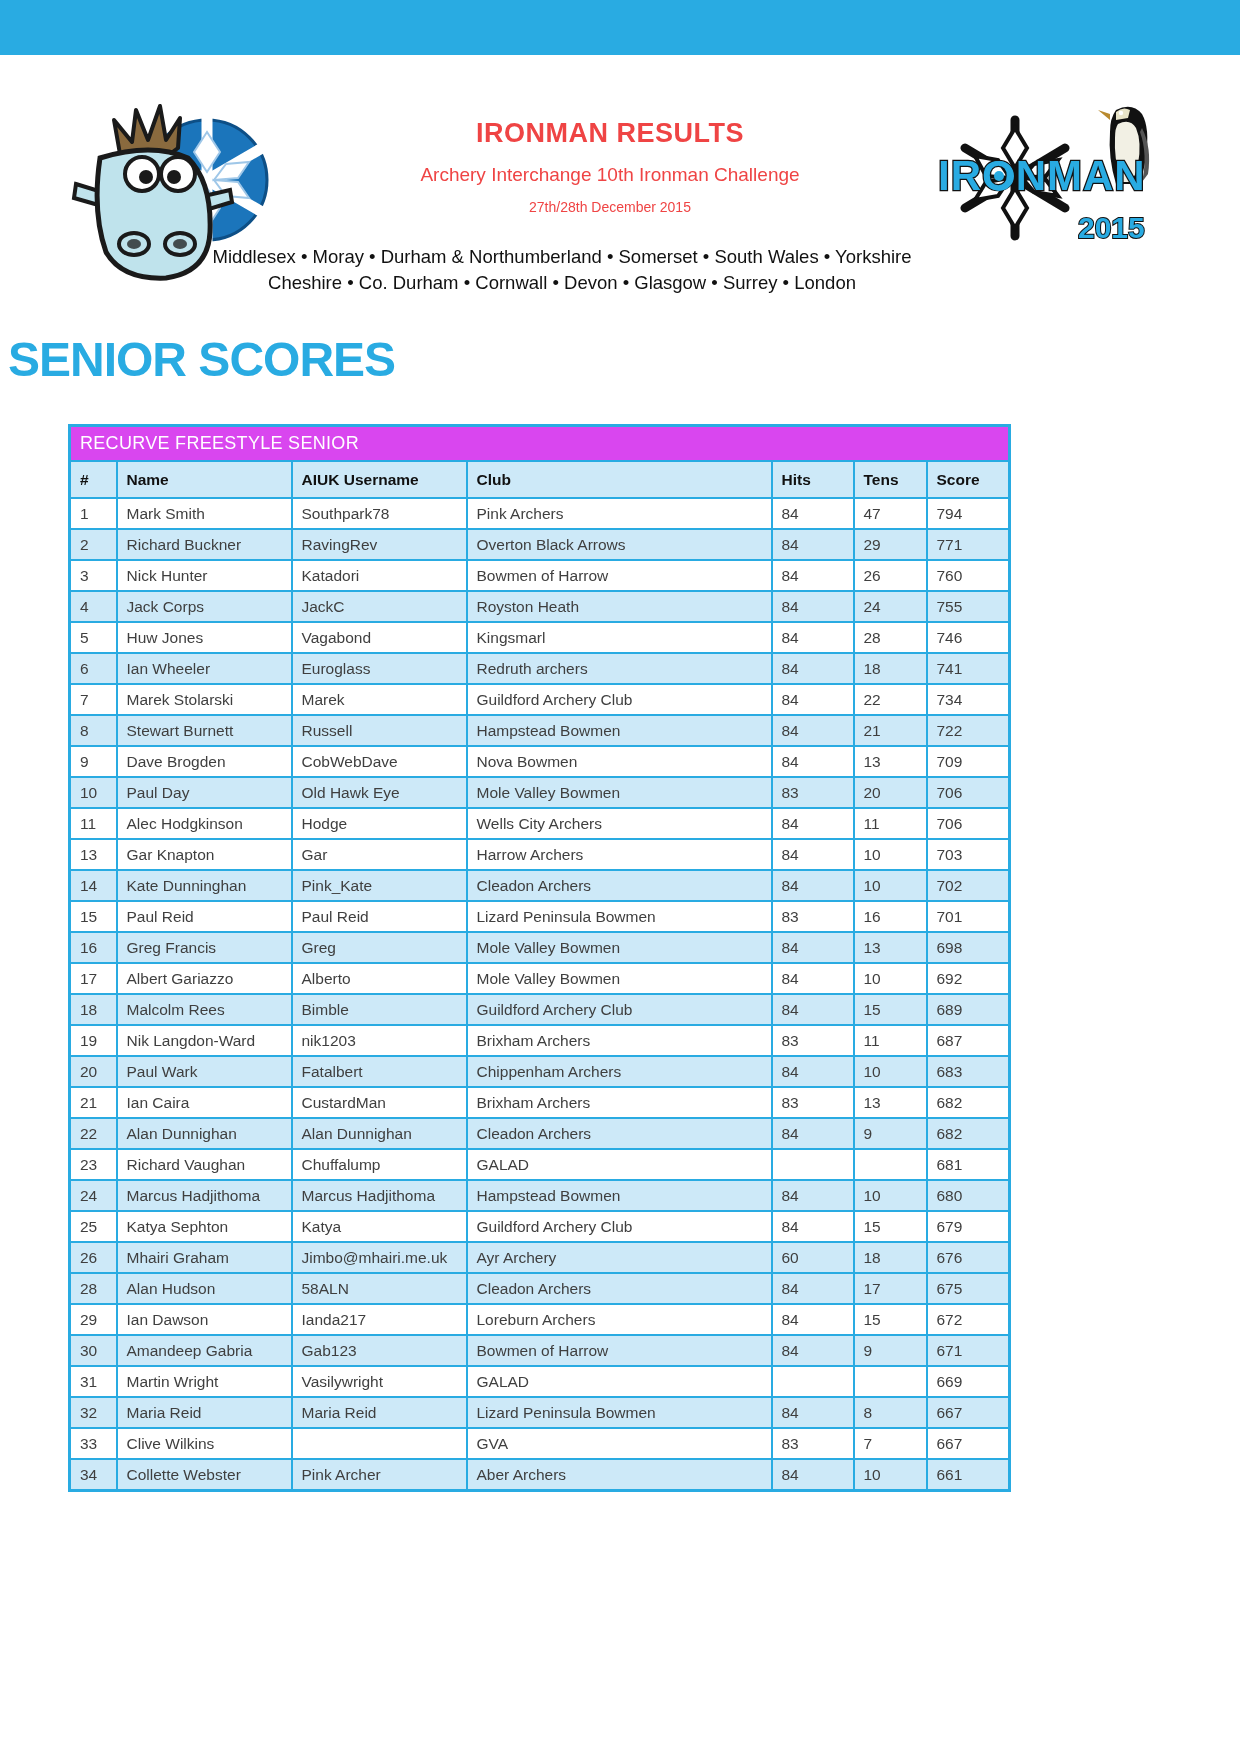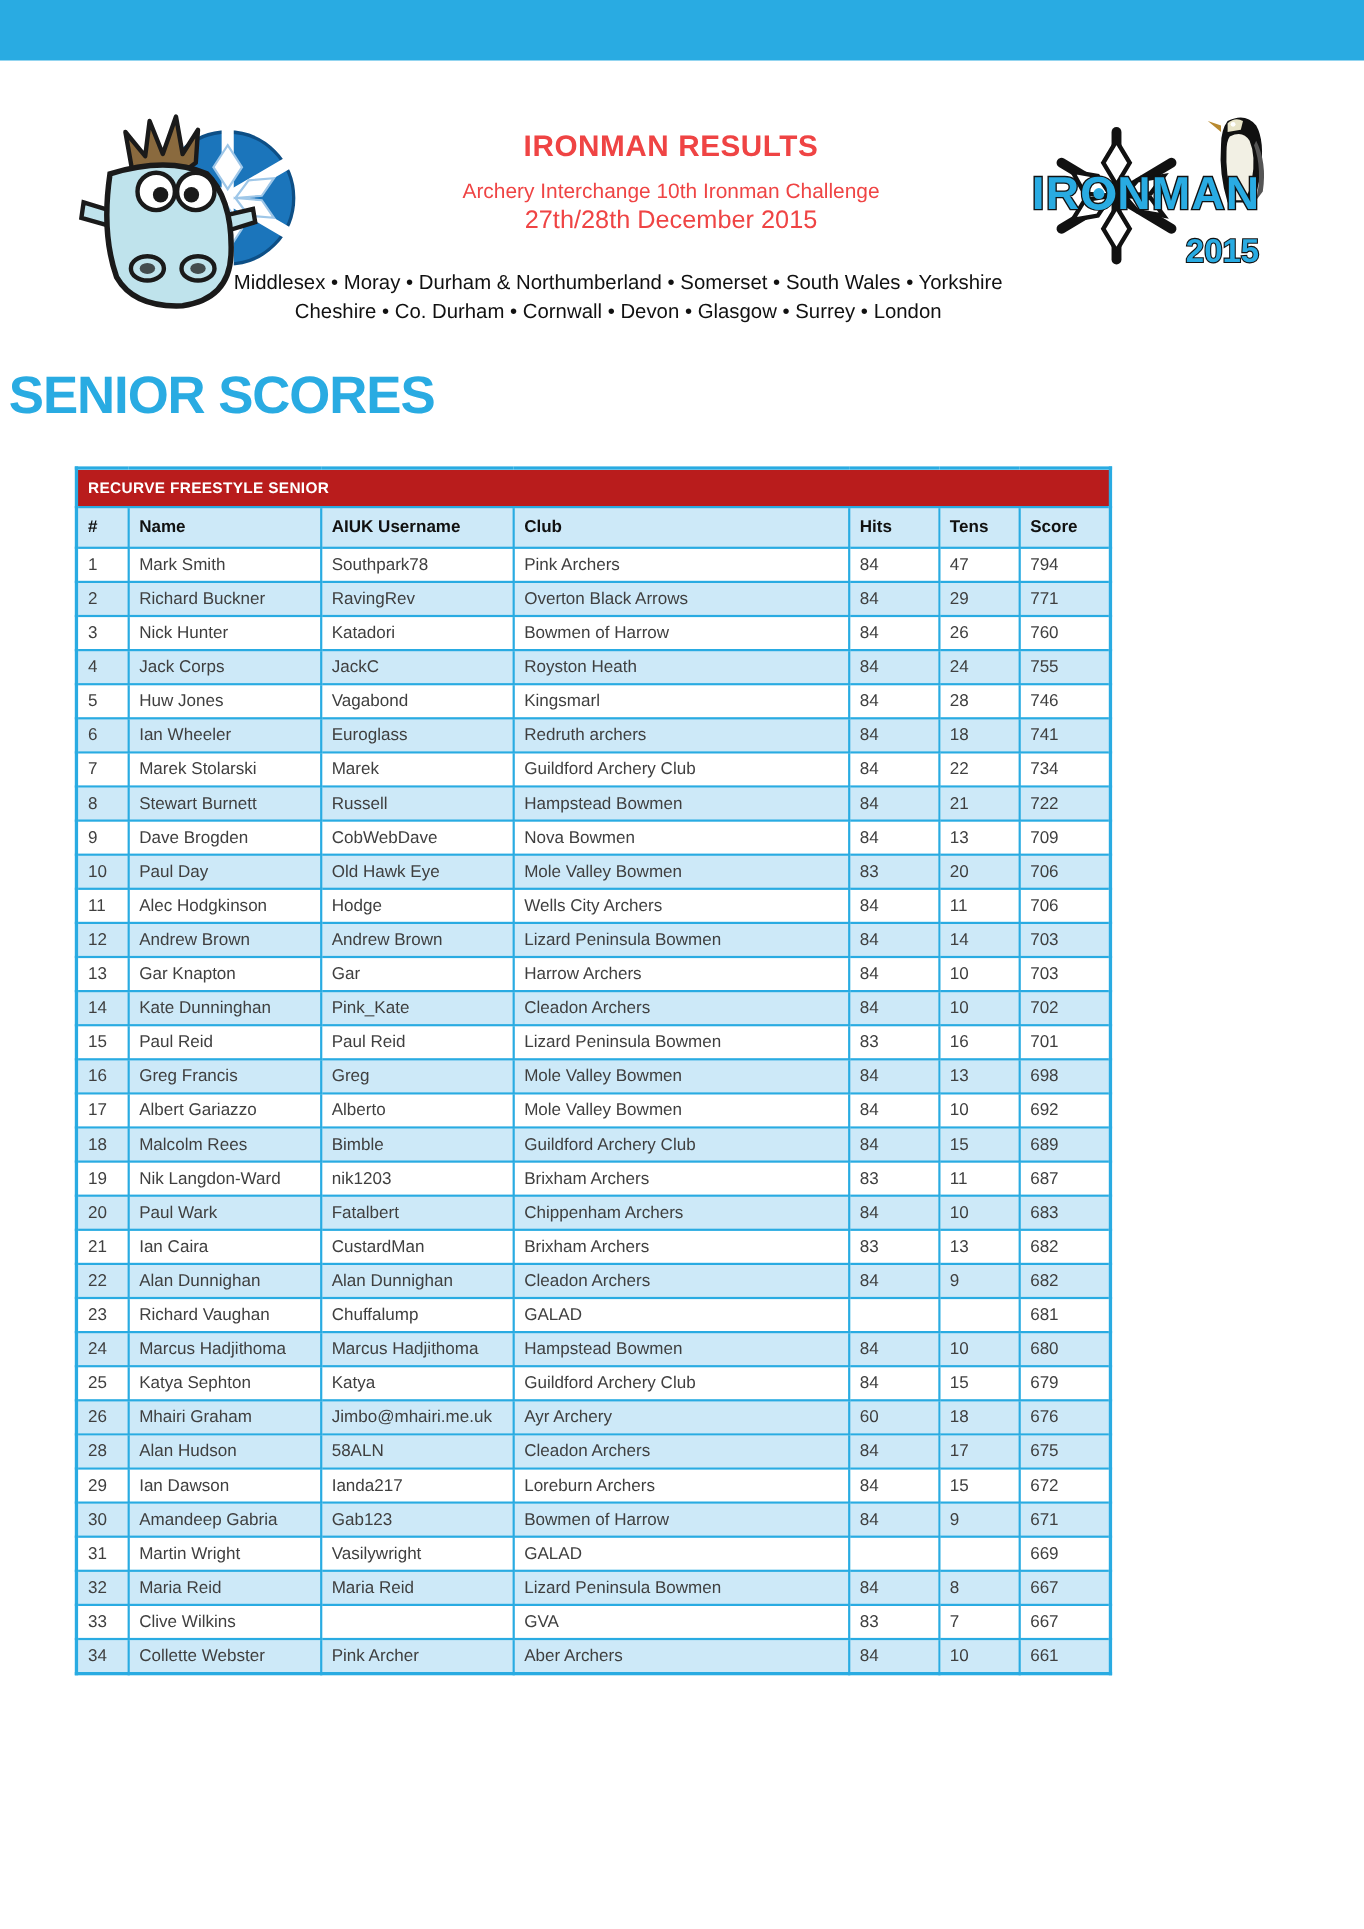--- a/index.html
+++ b/index.html
@@ -6,33 +6,33 @@
   body{
     width:1240px;height:1754px;background:#ffffff;position:relative;
     font-family:"Liberation Sans", sans-serif;color:#333;overflow:hidden;
   }
   .topbar{position:absolute;left:0;top:0;width:1240px;height:55px;background:#29ABE2;}
   .logo-left{position:absolute;left:62px;top:92px;width:220px;height:195px;}
   .logo-right{position:absolute;left:920px;top:98px;width:255px;height:155px;}
   .head-text{position:absolute;left:300px;top:118px;width:620px;text-align:center;color:#ef4444;}
   .head-title{font-size:27px;font-weight:bold;letter-spacing:.5px;}
   .head-sub{font-size:19px;margin-top:15px;}
-  .head-date{font-size:23px;}
+  .head-date{font-size:14px;margin-top:13px;}
   .counties{position:absolute;left:0;top:244px;width:1124px;text-align:center;color:#111;}
   .counties div{font-size:18.5px;line-height:26px;}
   .section-title{
     position:absolute;left:8px;top:332px;width:1240px;text-align:left;
     color:#29ABE2;font-size:48px;font-weight:bold;letter-spacing:-1px;
   }
   .results{position:absolute;left:68px;top:424px;width:940px;}
   table{border-collapse:collapse;width:940px;table-layout:fixed;border:3px solid #29ABE2;}
   th,td{border:2px solid #29ABE2;padding:5px 9px;font-size:15.5px;line-height:19px;
     overflow:hidden;white-space:nowrap;text-align:left;}
   .title-bar{
-    background:#b91c1c;color:#ffffff;font-size:14px;font-weight:bold;
+    background:#d946ef;color:#ffffff;font-size:18px;font-weight:normal;
     letter-spacing:.3px;padding:7px 9px;
   }
   thead tr.cols th{background:#CDE9F8;color:#111;font-weight:bold;padding:8px 9px;}
   tbody td{color:#3f3f3f;}
   tbody tr.alt td{background:#CDE9F8;}
   svg text{font-family:"Liberation Sans", sans-serif;}
 </style>
 </head>
 <body>
 
@@ -238,29 +238,20 @@
         </tr>
         <tr>
           <td>11</td>
           <td>Alec Hodgkinson</td>
           <td>Hodge</td>
           <td>Wells City Archers</td>
           <td>84</td>
           <td>11</td>
           <td>706</td>
         </tr>
-        <tr class="alt">
-          <td>12</td>
-          <td>Andrew Brown</td>
-          <td>Andrew Brown</td>
-          <td>Lizard Peninsula Bowmen</td>
-          <td>84</td>
-          <td>14</td>
-          <td>703</td>
-        </tr>
         <tr>
           <td>13</td>
           <td>Gar Knapton</td>
           <td>Gar</td>
           <td>Harrow Archers</td>
           <td>84</td>
           <td>10</td>
           <td>703</td>
         </tr>
         <tr class="alt">

